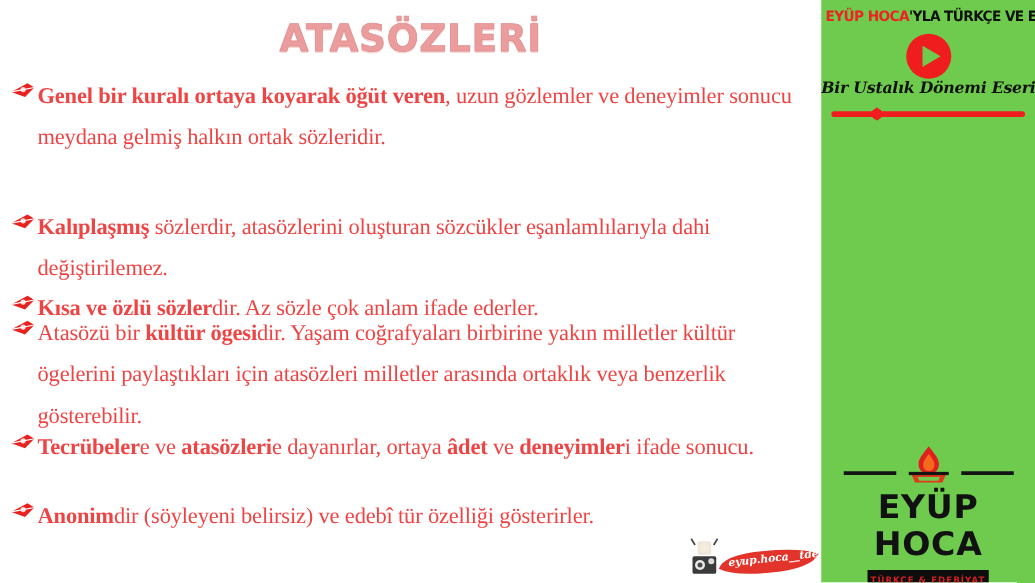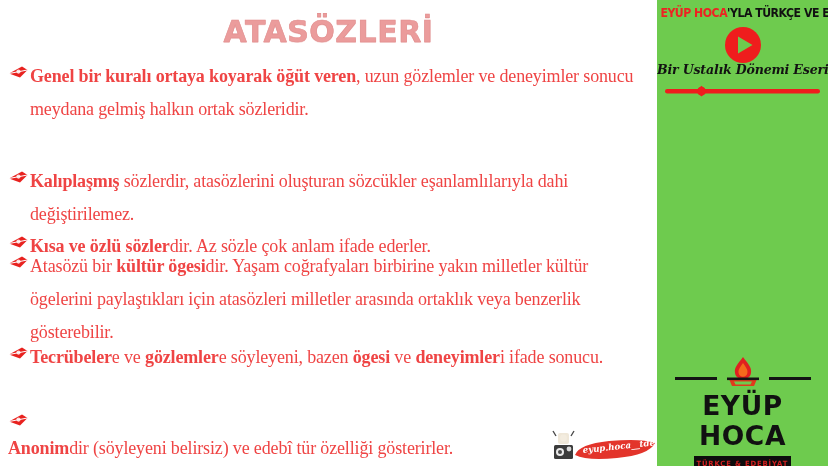--- a/index.html
+++ b/index.html
@@ -82,21 +82,21 @@
     letter-spacing: -0.15px;
   }
   .bullet-text b { font-weight: bold; }
 
   
   #b0 { top: 60px; }
   #b1 { top: 152px; margin-top: 13px; }
   #b2 { top: 230px; }
   #b3 { top: 250px; }
   #b4 { top: 341px; }
-  #b5 { top: 408px; flex-direction: column; }
+  #b5 { top: 396px; }
 
   
   #watermark {
     position: absolute;
     left: 551px;
     top: 428px;
     width: 108px;
     height: 38px;
     z-index: 6;
   }
@@ -261,21 +261,21 @@
     </div>
 
     <div class="bullet-row" id="b4">
       <span class="bullet-icon">
         <svg width="22" height="16" viewBox="0 0 22 16">
           <path d="M1 9.5 L14 2.5 L19.5 6 L12 13.5 Z" fill="#e8221f"></path>
           <path d="M1 9.5 L19.5 6" stroke="#ffffff" stroke-width="1" fill="none"></path>
           <circle cx="10.5" cy="7.6" r="2.1" fill="#ffffff" opacity="0.85"></circle>
         </svg>
       </span>
-      <span class="bullet-text"><b>Tecrübeler</b><span>e ve </span><b>gözlemler</b><span>e söyleyeni, bazen </span><b>ögesi</b><span> ve </span><b>deneyimler</b><span>i ifade sonucu.</span></span>
+      <span class="bullet-text"><b>Tecrübeler</b><span>e ve </span><b>atasözleri</b><span>e dayanırlar, ortaya </span><b>âdet</b><span> ve </span><b>deneyimler</b><span>i ifade sonucu.</span></span>
     </div>
 
     <div class="bullet-row" id="b5">
       <span class="bullet-icon">
         <svg width="22" height="16" viewBox="0 0 22 16">
           <path d="M1 9.5 L14 2.5 L19.5 6 L12 13.5 Z" fill="#e8221f"></path>
           <path d="M1 9.5 L19.5 6" stroke="#ffffff" stroke-width="1" fill="none"></path>
           <circle cx="10.5" cy="7.6" r="2.1" fill="#ffffff" opacity="0.85"></circle>
         </svg>
       </span>

